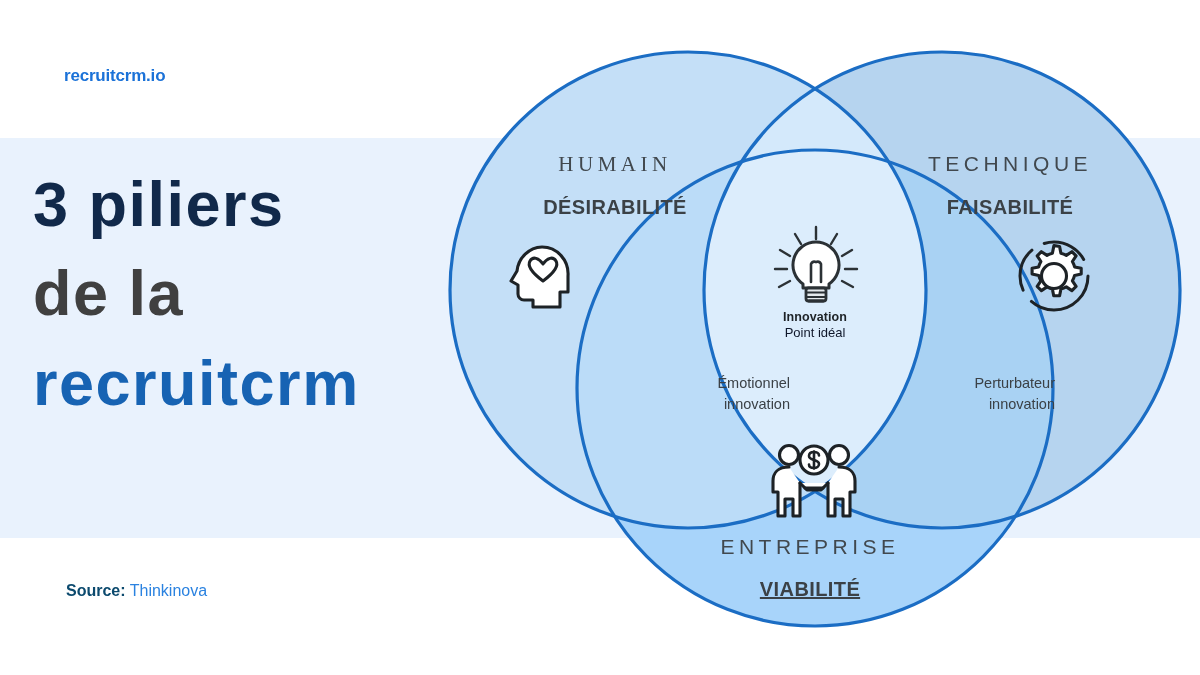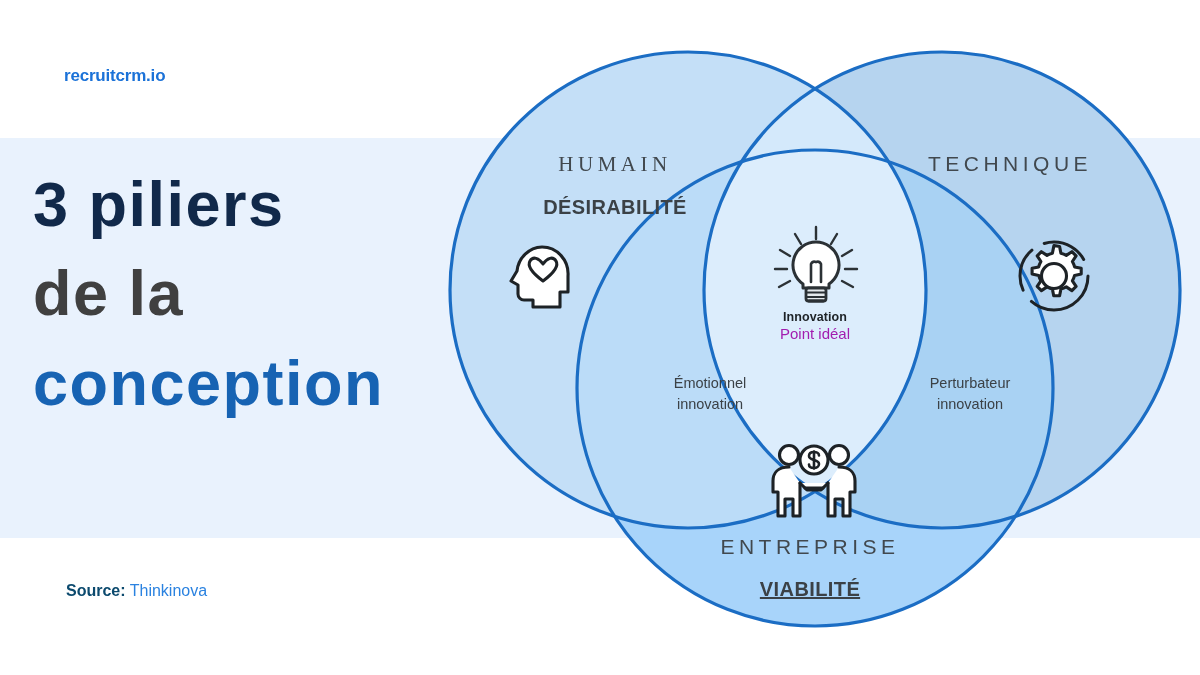--- a/index.html
+++ b/index.html
@@ -92,44 +92,44 @@
     font-weight: 700;
     letter-spacing: 0.4px;
     color: #3b4146;
   }
   .inter {
     font-size: 14.5px;
     font-weight: 400;
     line-height: 1.48;
     color: #3b4146;
   }
-  .inter-left { text-align: center; }
+  .inter-left { text-align: right; }
 
   #lbl-humain      { left: 60px; top: 152px; width: 250px; font-family: Liberation Serif, serif; }
   #lbl-desirab     { left: 60px; top: 196px; width: 250px; }
   #lbl-technique   { left: 455px; top: 152px; width: 250px; }
   #lbl-faisab      { left: 455px; top: 196px; width: 250px; }
   #lbl-entreprise  { left: 250px; top: 535px; width: 260px; }
   #lbl-viabilite   { left: 250px; top: 578px; width: 260px; text-decoration: underline; }
 
   #lbl-manque      { left: 315px; top: 147px; width: 140px; }
   #lbl-emotionnel  { left: 200px; top: 373px; width: 160px; }
   #lbl-perturb     { left: 455px; top: 373px; width: 170px; }
 
   #lbl-innov-wrap  { left: 310px; top: 310px; width: 150px; }
   #lbl-innov-wrap .t1 {
     font-size: 12.5px;
     font-weight: 700;
     color: #1d2226;
     letter-spacing: 0.1px;
   }
   #lbl-innov-wrap .t2 {
-    font-size: 15px;
+    font-size: 13px;
     font-weight: 400;
-    color: #a21caf;
+    color: #0f172a;
     margin-top: 1px;
   }
 
   .icon-slot { position: absolute; }
   #icon-head  { left: 78px; top: 236px; }
   #icon-gear  { left: 585px; top: 237px; }
   #icon-deal  { left: 335px; top: 442px; }
   #icon-bulb  { left: 340px; top: 224px; }
 </style>
 </head>
@@ -137,21 +137,21 @@
 
 <div class="stage">
 
   <div class="band"></div>
 
   <div class="brand">recruitcrm.io</div>
 
   <div class="headline">
     <span class="l1">3 piliers</span>
     <span class="l2">de la</span>
-    <span class="l3">conception</span>
+    <span class="l3">recruitcrm</span>
   </div>
 
   <div class="source">
     <span class="lbl">Source:</span>
     <span class="val">Thinkinova</span>
   </div>
 
   <div class="venn">
 
     <svg width="770" height="675" viewBox="0 0 770 675">
@@ -273,20 +273,21 @@
           <path d="M36 73 L56 73"></path>
         </g>
         <path d="M39 77 L53 77" stroke="#2b3135" stroke-width="3" stroke-linecap="round"></path>
       </svg>
     </div>
 
     <div class="venn-label cap" id="lbl-humain">HUMAIN</div>
     <div class="venn-label sub" id="lbl-desirab">DÉSIRABILITÉ</div>
 
     <div class="venn-label cap" id="lbl-technique">TECHNIQUE</div>
+    <div class="venn-label sub" id="lbl-faisab">FAISABILITÉ</div>
 
     <div class="venn-label cap" id="lbl-entreprise">ENTREPRISE</div>
     <div class="venn-label sub" id="lbl-viabilite">VIABILITÉ</div>
 
 
     <div class="venn-label inter inter-left" id="lbl-emotionnel">
       <div>Émotionnel</div>
       <div>innovation</div>
     </div>
 

